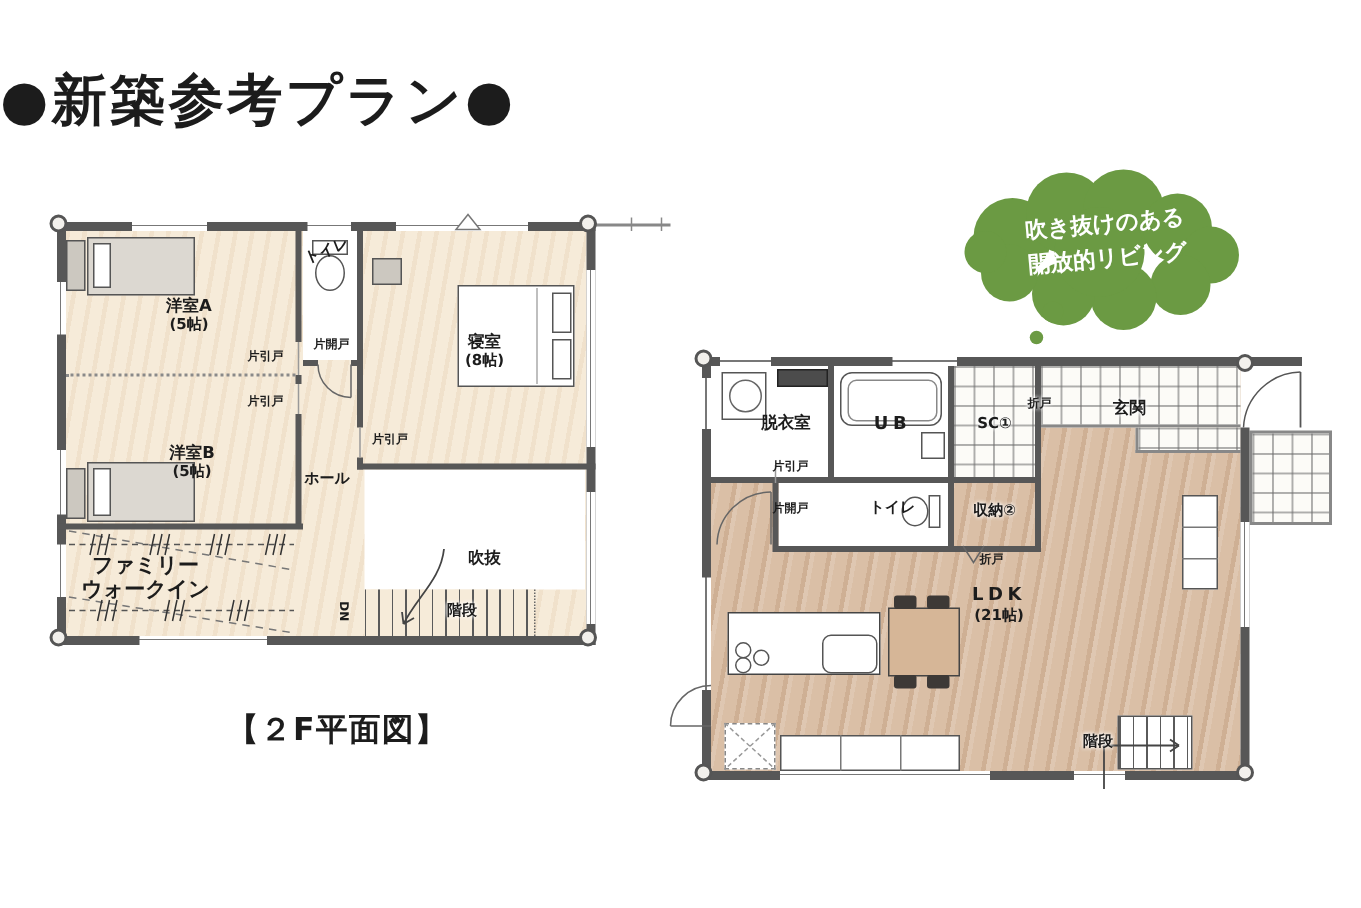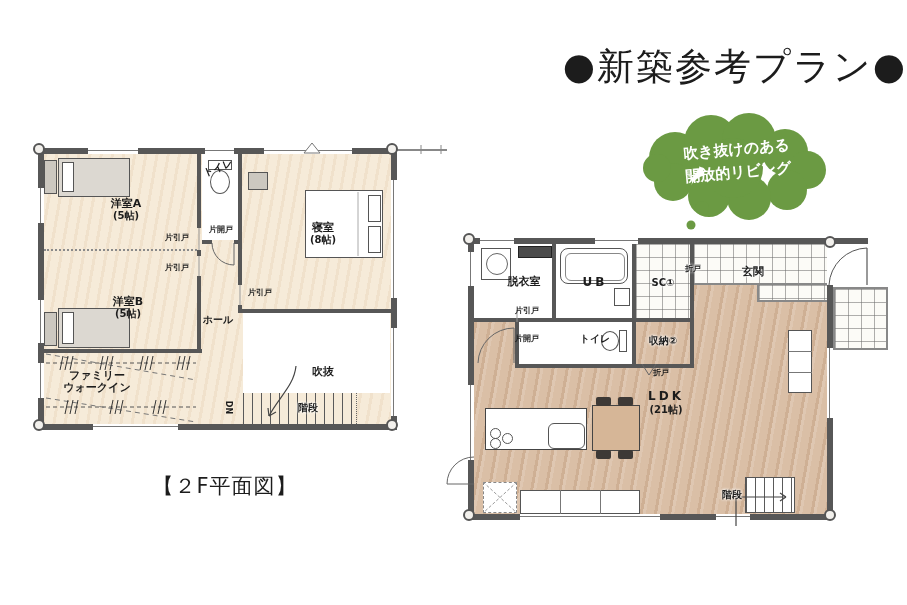--- a/index.html
+++ b/index.html
@@ -15,22 +15,22 @@
   .win-h{position:absolute;background:linear-gradient(to bottom,#fff 0,#fff 2px,#777 2px,#777 3px,#fff 3px,#fff 6px);}
   .win-v{position:absolute;background:linear-gradient(to right,#fff 0,#fff 2px,#777 2px,#777 3px,#fff 3px,#fff 6px);}
   .cnr{position:absolute;width:12px;height:12px;border:2px solid #555;border-radius:50%;background:#f2f0ec;box-sizing:border-box;}
   .lbl{position:absolute;font-weight:bold;text-align:center;line-height:1.12;white-space:nowrap;color:#1c1c1c;}
   .furn{position:absolute;border:1px solid #555;background:#fff;box-sizing:border-box;}
   .furn-gray{background:#ccc8c0;}
   .steps-v{background-image:repeating-linear-gradient(to right,#5a5a5a 0,#5a5a5a 1px,transparent 1px,transparent 9px);}
   .dot-v{position:absolute;border-left:1px dotted #666;}
   .dot-h{position:absolute;border-top:2px dotted #8a8a8a;}
   svg.linework{position:absolute;left:0;top:0;overflow:visible;pointer-events:none;}
-  .title{position:absolute;left:0;right:0;text-align:right;font-size:37px;font-weight:normal;letter-spacing:2px;}
-  .caption{position:absolute;font-size:21px;font-weight:normal;text-align:center;letter-spacing:1px;}
+  .title{position:absolute;left:0;right:0;text-align:left;font-size:37px;font-weight:bold;letter-spacing:2px;}
+  .caption{position:absolute;font-size:21px;font-weight:bold;text-align:center;letter-spacing:1px;}
   .bubble-text{position:absolute;color:#fff;font-weight:bold;font-size:15px;text-align:center;line-height:1.55;transform:rotate(-5deg);}
   .divline-v{position:absolute;width:1px;background:#777;}
   .divline-h{position:absolute;height:1px;background:#777;}
 </style>
 </head>
 <body>
 
 <div id="stage">
 
   <div class="title" style="top:42px">●新築参考プラン●</div>
@@ -118,21 +118,21 @@
       <span style="font-size:10px">(5帖)</span>
     </div>
     <div class="lbl" style="left:52px;top:148px;width:76px;font-size:11px">
       <span>洋室B</span><br>
       <span style="font-size:10px">(5帖)</span>
     </div>
     <div class="lbl" style="left:255px;top:74px;width:60px;font-size:11px">
       <span>寝室</span><br>
       <span style="font-size:10px">(8帖)</span>
     </div>
-    <div class="lbl" style="left:14px;top:222px;width:90px;font-size:11px">
+    <div class="lbl" style="left:14px;top:222px;width:90px;font-size:14px">
       <span>ファミリー</span><br>
       <span>ウォークイン</span>
     </div>
     <div class="lbl" style="left:156px;top:166px;width:48px;font-size:10px">ホール</div>
     <div class="lbl" style="left:255px;top:218px;width:60px;font-size:11px">吹抜</div>
     <div class="lbl" style="left:240px;top:254px;width:60px;font-size:10px;text-shadow:0 0 3px #fff,0 0 3px #fff">階段</div>
     <div class="lbl" style="left:180px;top:255px;width:20px;font-size:8px;transform:rotate(90deg)">DN</div>
     <div class="lbl" style="left:158px;top:14px;width:44px;font-size:10px;transform:rotate(-22deg)">トイレ</div>
     <div class="lbl" style="left:166px;top:78px;width:34px;font-size:8px">片開戸</div>
     <div class="lbl" style="left:122px;top:86px;width:34px;font-size:8px">片引戸</div>

